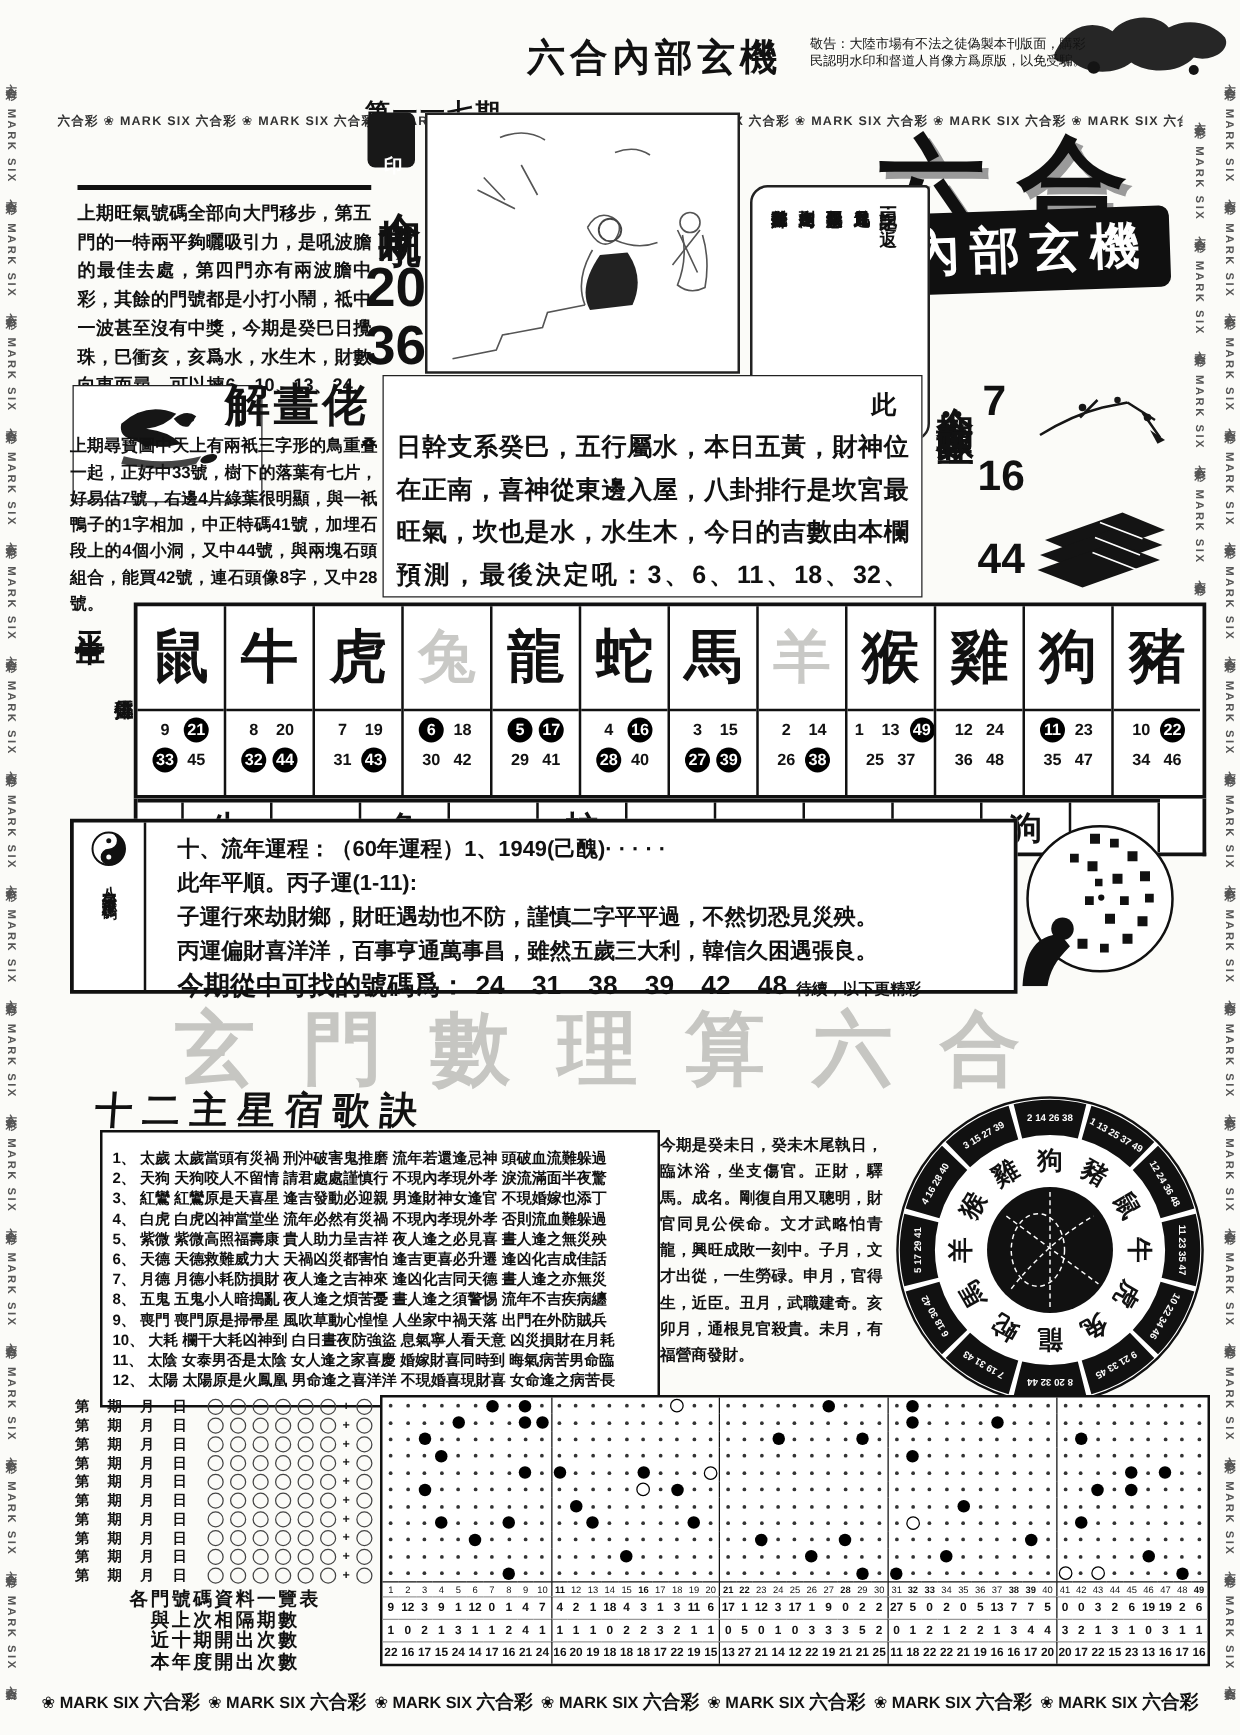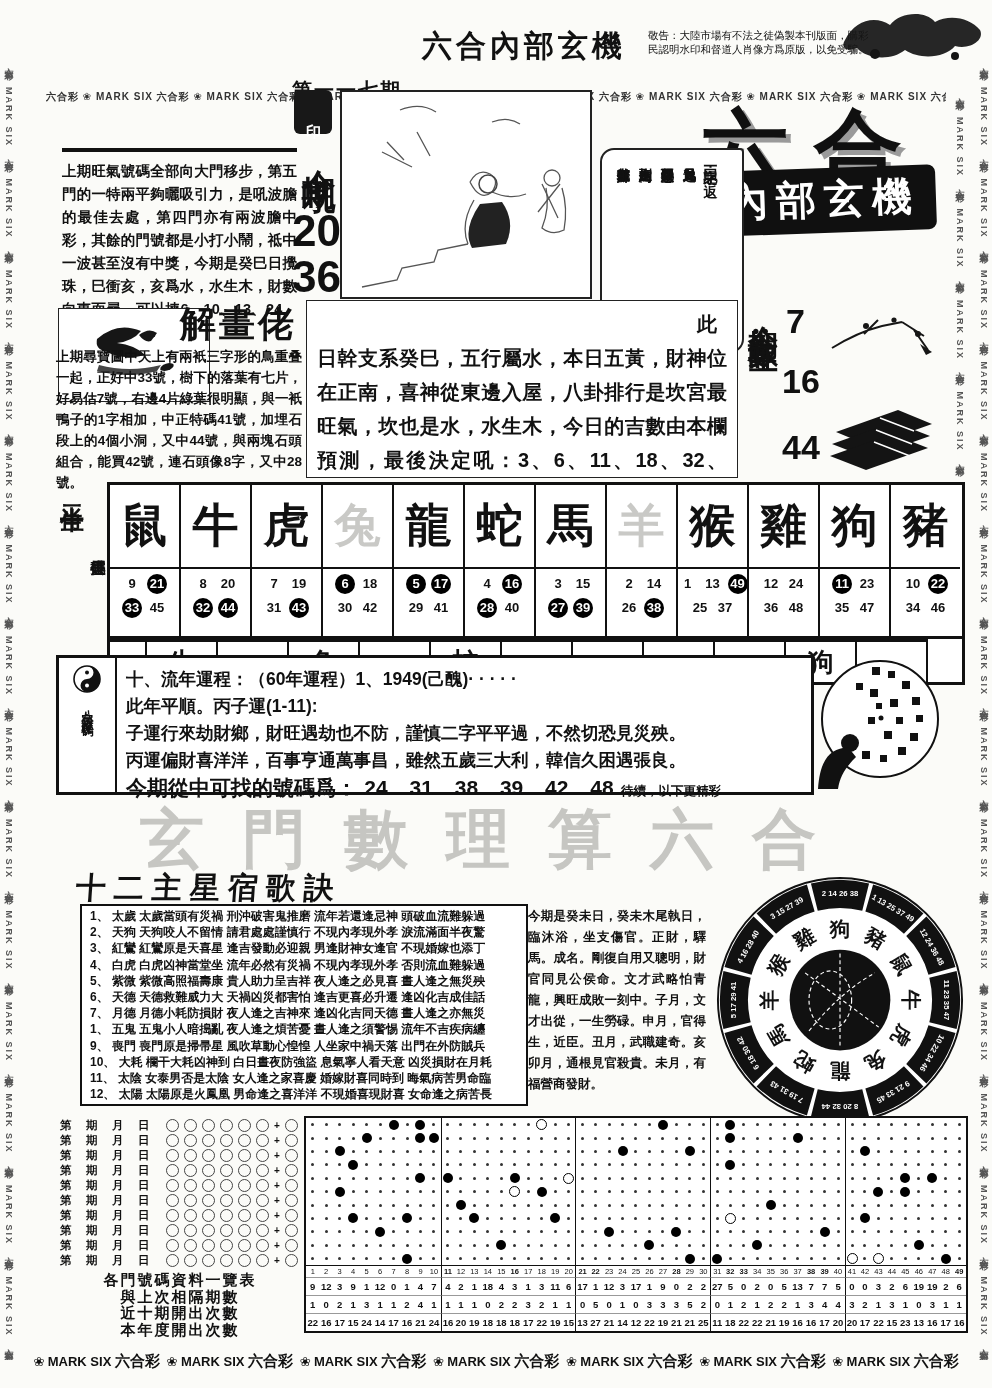--- a/index.html
+++ b/index.html
@@ -53,30 +53,30 @@
   .zline{display:flex;justify-content:center;gap:5px;margin-bottom:4px;}
   .zline span{font-size:13px;font-weight:bold;min-width:20px;text-align:center;line-height:20px;}
   .circ{background:#000;color:#fff;border-radius:50%;width:20px;height:20px;display:inline-block;}
   #zodiac-bottom{display:flex;transform:translateX(-34px);border-top:3px solid #111;}
   .zbcell{width:69px;height:40px;border-right:2px solid #111;display:flex;align-items:center;
           justify-content:center;font-size:26px;font-weight:900;font-family:"DejaVu Serif",serif;}
   
   #fortune-box{border:3px solid #111;background:#fff;display:flex;}
   #fortune-side{width:56px;border-right:2px solid #111;display:flex;flex-direction:column;align-items:center;padding-top:6px;}
   #fortune-side .lab{writing-mode:vertical-rl;font-size:12px;font-weight:bold;letter-spacing:3px;margin-top:6px;}
-  #fortune-text{padding:8px 9px;font-size:17.5px;font-weight:bold;line-height:27px;white-space:nowrap;}
+  #fortune-text{padding:8px 25px;font-size:17.5px;font-weight:bold;line-height:27px;white-space:nowrap;}
   #fortune-last{font-size:21px;font-weight:900;font-family:"DejaVu Serif",serif;}
   #fortune-last .nums{word-spacing:16px;font-family:"Liberation Sans",sans-serif;}
   #fortune-last .suffix{font-size:12.5px;font-weight:bold;}
   
   #ghost{font-size:64px;font-weight:900;font-family:"DejaVu Serif",serif;color:#9b9b97;opacity:.55;
          letter-spacing:38px;white-space:nowrap;}
   
   #songjue-head{font-size:30px;font-weight:900;font-family:"DejaVu Serif",serif;letter-spacing:8px;transform:skewX(-4deg);}
-  #songjue-list{border:2px solid #111;background:#fff;padding:2px 8px;width:428px;}
+  #songjue-list{border:2px solid #111;background:#fff;padding:12px 8px;width:428px;}
   .sjitem{font-size:12px;font-weight:bold;line-height:16.2px;white-space:nowrap;}
   #daynote{width:178px;font-size:12.5px;font-weight:bold;line-height:21px;text-align:justify;}
   
   .wnum{fill:#fff;font-size:8px;font-weight:bold;text-anchor:middle;dominant-baseline:middle;}
   .wanimal{fill:#111;font-size:21px;font-weight:900;text-anchor:middle;dominant-baseline:middle;
            font-family:"DejaVu Serif",serif;}
   
   #entry-rows{}
   .erow{display:flex;align-items:center;height:15px;font-size:11.5px;font-weight:bold;}
   .ec{width:26px;}
@@ -450,21 +450,21 @@
 
   <div class="abs" id="songjue-head" style="left:76px;top:868px;">十二主星宿歌訣</div>
   <div class="abs" id="songjue-list" style="left:80px;top:904px;">
       <div class="sjitem">1、 太歲 太歲當頭有災禍 刑沖破害鬼推磨 流年若還逢忌神 頭破血流難躲過</div>
       <div class="sjitem">2、 天狗 天狗咬人不留情 請君處處謹慎行 不現內孝現外孝 淚流滿面半夜驚</div>
       <div class="sjitem">3、 紅鸞 紅鸞原是天喜星 逢吉發動必迎親 男逢財神女逢官 不現婚嫁也添丁</div>
       <div class="sjitem">4、 白虎 白虎凶神當堂坐 流年必然有災禍 不現內孝現外孝 否則流血難躲過</div>
       <div class="sjitem">5、 紫微 紫微高照福壽康 貴人助力呈吉祥 夜人逢之必見喜 晝人逢之無災殃</div>
       <div class="sjitem">6、 天德 天德救難威力大 天禍凶災都害怕 逢吉更喜必升遷 逢凶化吉成佳話</div>
       <div class="sjitem">7、 月德 月德小耗防損財 夜人逢之吉神來 逢凶化吉同天德 晝人逢之亦無災</div>
-      <div class="sjitem">1、 五鬼 五鬼小人暗搗亂 夜人逢之煩苦憂 晝人逢之須警惕 流年不吉疾病纏</div>
+      <div class="sjitem">8、 五鬼 五鬼小人暗搗亂 夜人逢之煩苦憂 晝人逢之須警惕 流年不吉疾病纏</div>
       <div class="sjitem">9、 喪門 喪門原是掃帚星 風吹草動心惶惶 人坐家中禍天落 出門在外防賊兵</div>
       <div class="sjitem">10、 大耗 欄干大耗凶神到 白日晝夜防強盜 息氣寧人看天意 凶災損財在月耗</div>
       <div class="sjitem">11、 太陰 女泰男否是太陰 女人逢之家喜慶 婚嫁財喜同時到 晦氣病苦男命臨</div>
       <div class="sjitem">12、 太陽 太陽原是火鳳凰 男命逢之喜洋洋 不現婚喜現財喜 女命逢之病苦長</div>
     </div>
 
   <div class="abs" id="daynote" style="left:528px;top:906px;">今期是癸未日，癸未木尾執日，臨沐浴，坐支傷官。正財，驛馬。成名。剛復自用又聰明，財官同見公侯命。文才武略怕青龍，興旺成敗一刻中。子月，文才出從，一生勞碌。申月，官得生，近臣。丑月，武職建奇。亥卯月，通根見官殺貴。未月，有福營商發財。</div>
 
   <svg class="abs" id="wheel-svg" style="left:716px;top:876px;" width="248" height="248" viewBox="0 0 256 256">
     <circle cx="128" cy="128" r="126" fill="#fff" stroke="#111" stroke-width="2"></circle>

